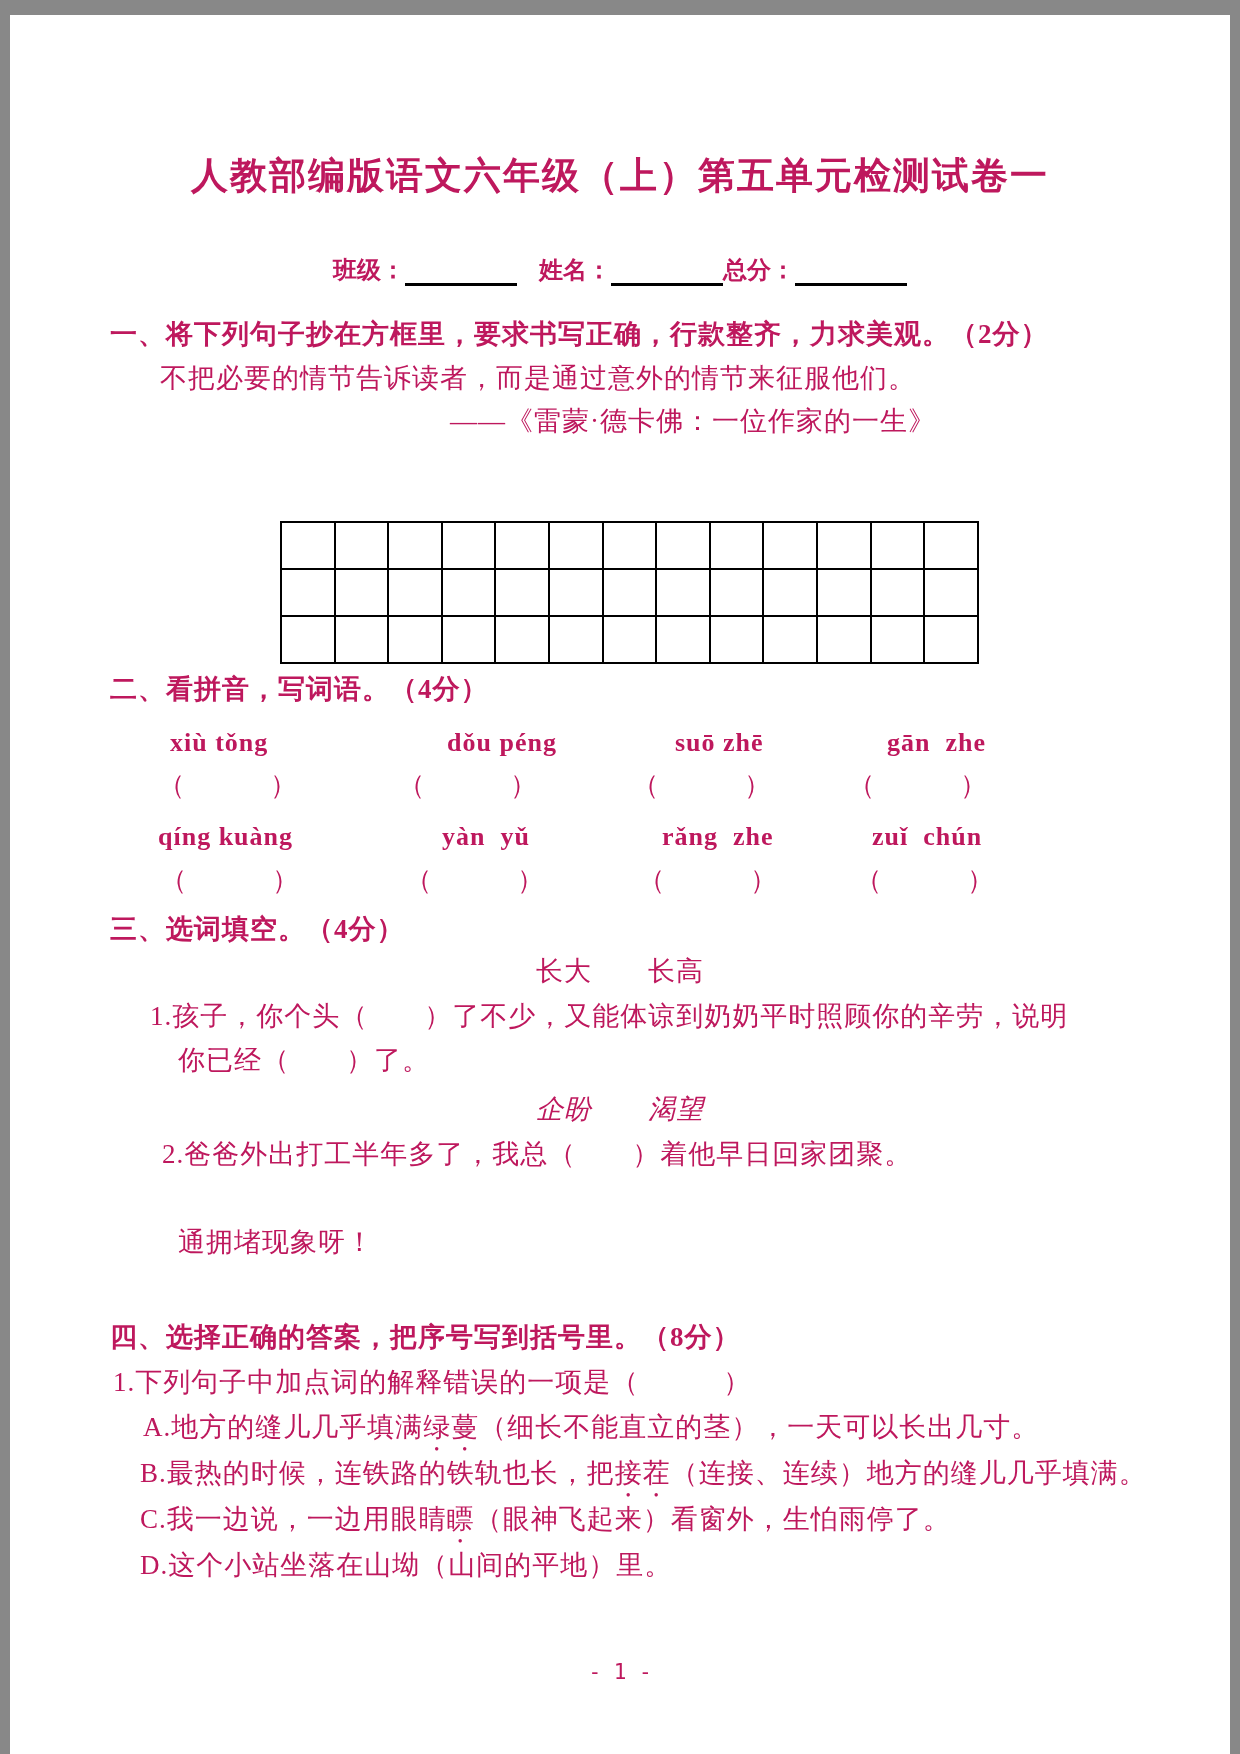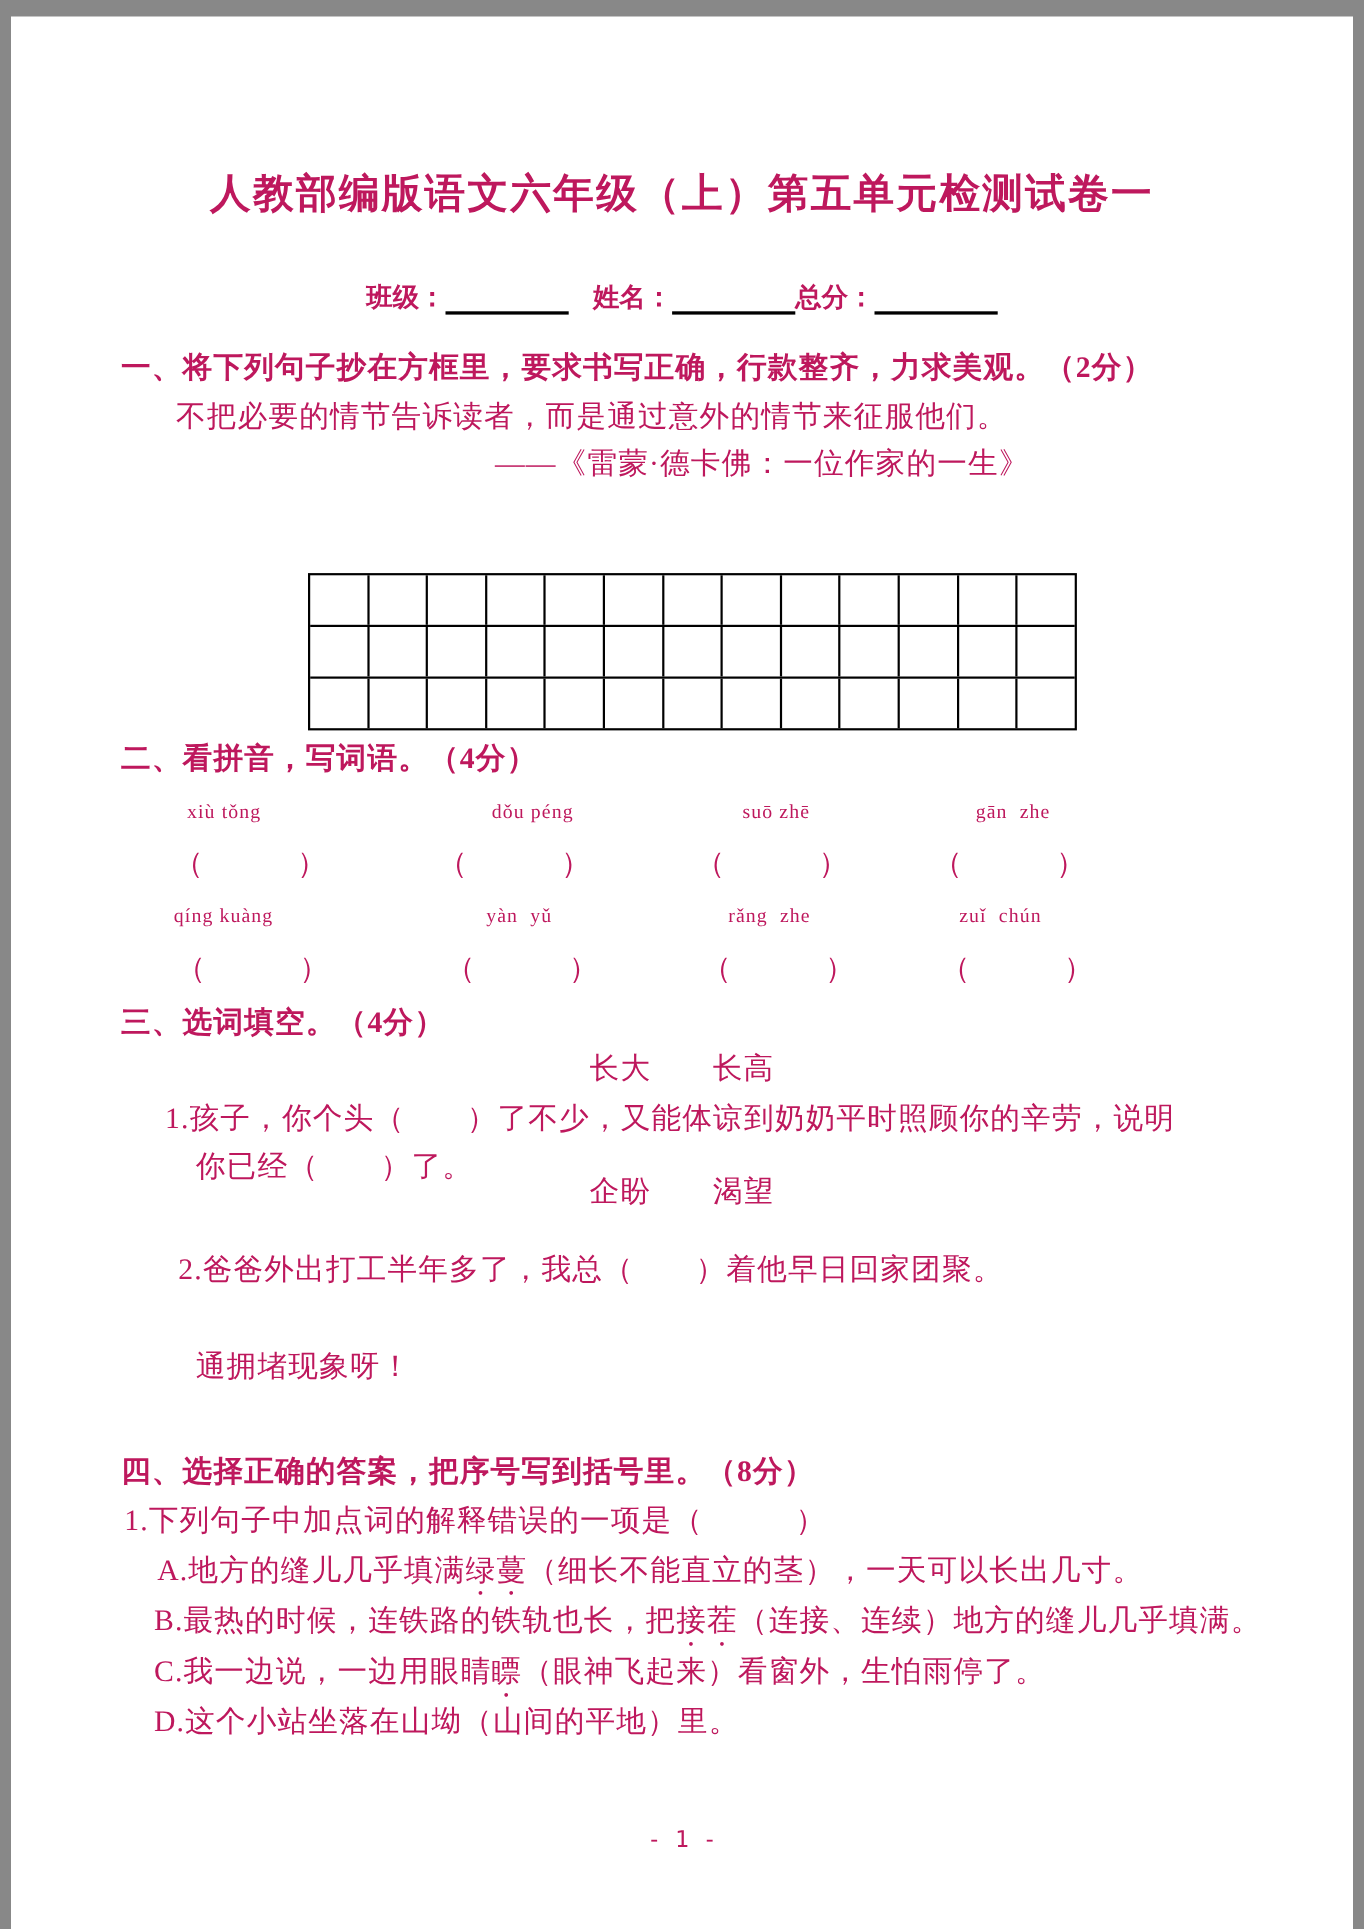--- a/index.html
+++ b/index.html
@@ -26,36 +26,36 @@
   .s1-sentence{top:347px;left:150px;text-align:center;}
   .s1-attrib{top:390px;left:440px;}
   .copy-grid{position:absolute;top:506px;left:270px;border:2px solid #000;
     display:flex;flex-direction:column;}
   .grid-row{display:flex;height:45px;}
   .grid-row + .grid-row{border-top:2px solid #000;}
   .grid-cell{width:51.6px;}
   .grid-cell + .grid-cell{border-left:2px solid #000;}
   
   .s2-head{top:658px;left:100px;font-weight:bold;}
-  .pinyin{font-size:18px;letter-spacing:1px;white-space:pre;}
+  .pinyin{font-size:26px;letter-spacing:1px;white-space:pre;font-weight:bold;}
   .py-r1{top:712px;}
   .py-r2{top:806px;}
   .pr-r1{top:754px;}
   .pr-r2{top:849px;}
   .px1{left:160px;} .px2{left:437px;} .px3{left:665px;} .px4{left:877px;}
   .qx1{left:148px;} .qx2{left:432px;} .qx3{left:652px;} .qx4{left:862px;text-align:right;}
   .bx1{left:148px;} .bx2{left:388px;} .bx3{left:622px;} .bx4{left:838px;}
   .cx1{left:150px;} .cx2{left:395px;} .cx3{left:628px;} .cx4{left:845px;}
   
   .s3-head{top:898px;left:100px;font-weight:bold;}
   .centered{left:0;width:100%;text-align:center;white-space:pre;}
   .s3-bank1{top:940px;}
   .s3-i1a{top:985px;left:140px;}
   .s3-i1b{top:1029px;left:168px;}
-  .s3-bank2{top:1052px;}
+  .s3-bank2{top:1078px;font-style:italic;}
   .s3-i2{top:1123px;left:152px;}
   .s3-i3a{top:1167px;left:132px;}
   .s3-i3b{top:1211px;left:168px;}
   
   .s4-head{top:1306px;left:100px;font-weight:bold;}
   .s4-q1{top:1351px;left:103px;}
   .s4-a{top:1396px;left:133px;}
   .s4-b{top:1442px;left:130px;}
   .s4-c{top:1488px;left:130px;}
   .s4-d{top:1534px;left:130px;}

